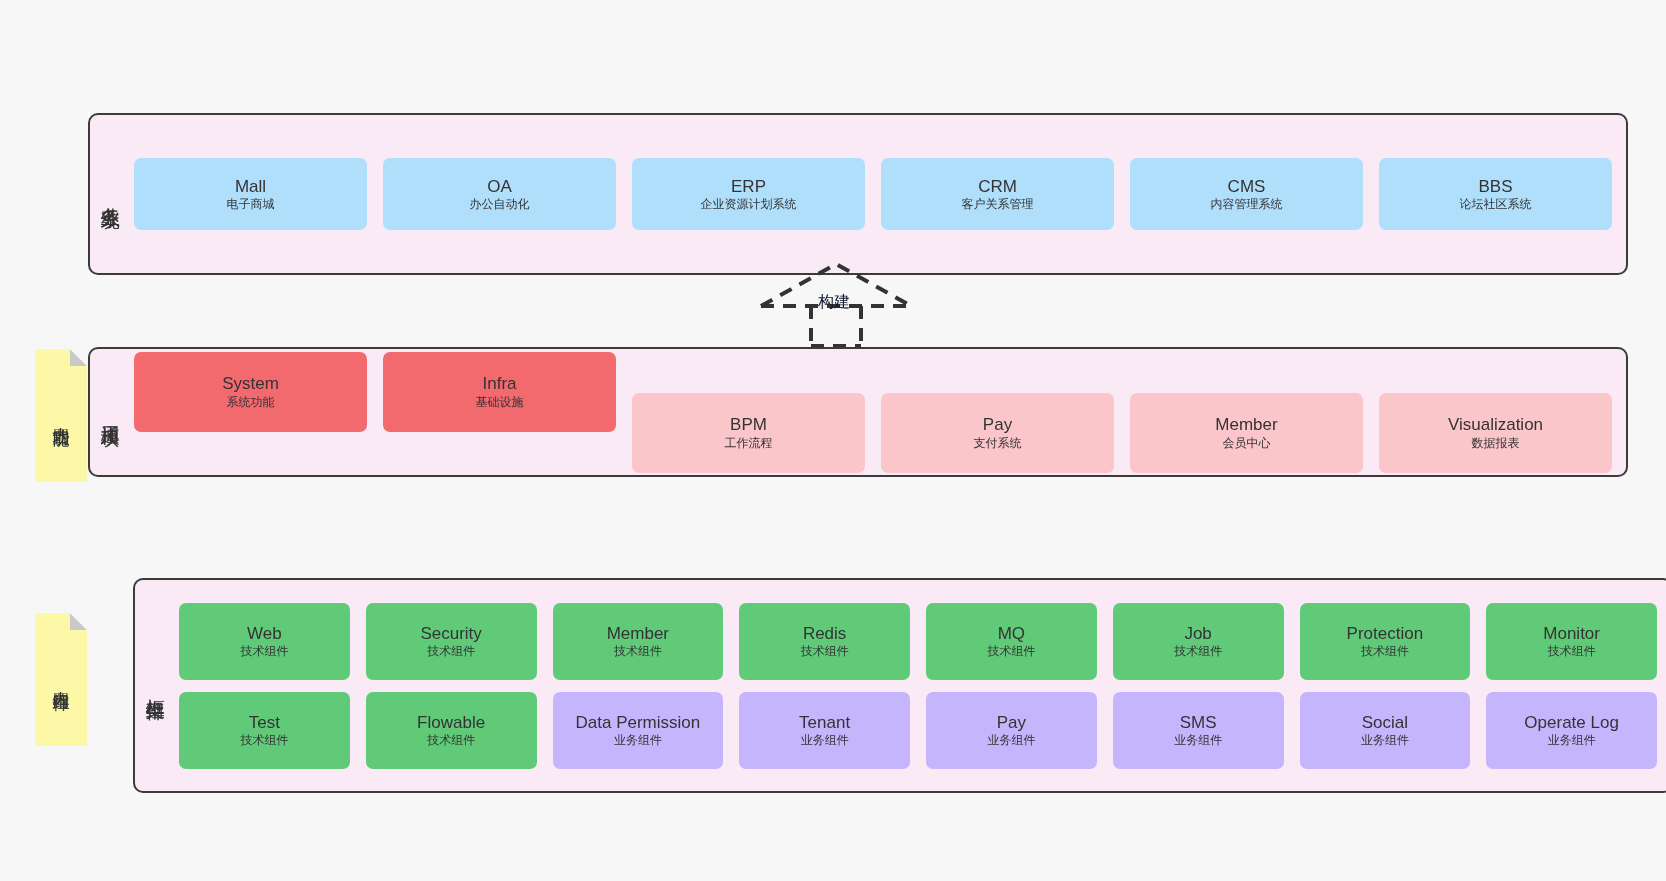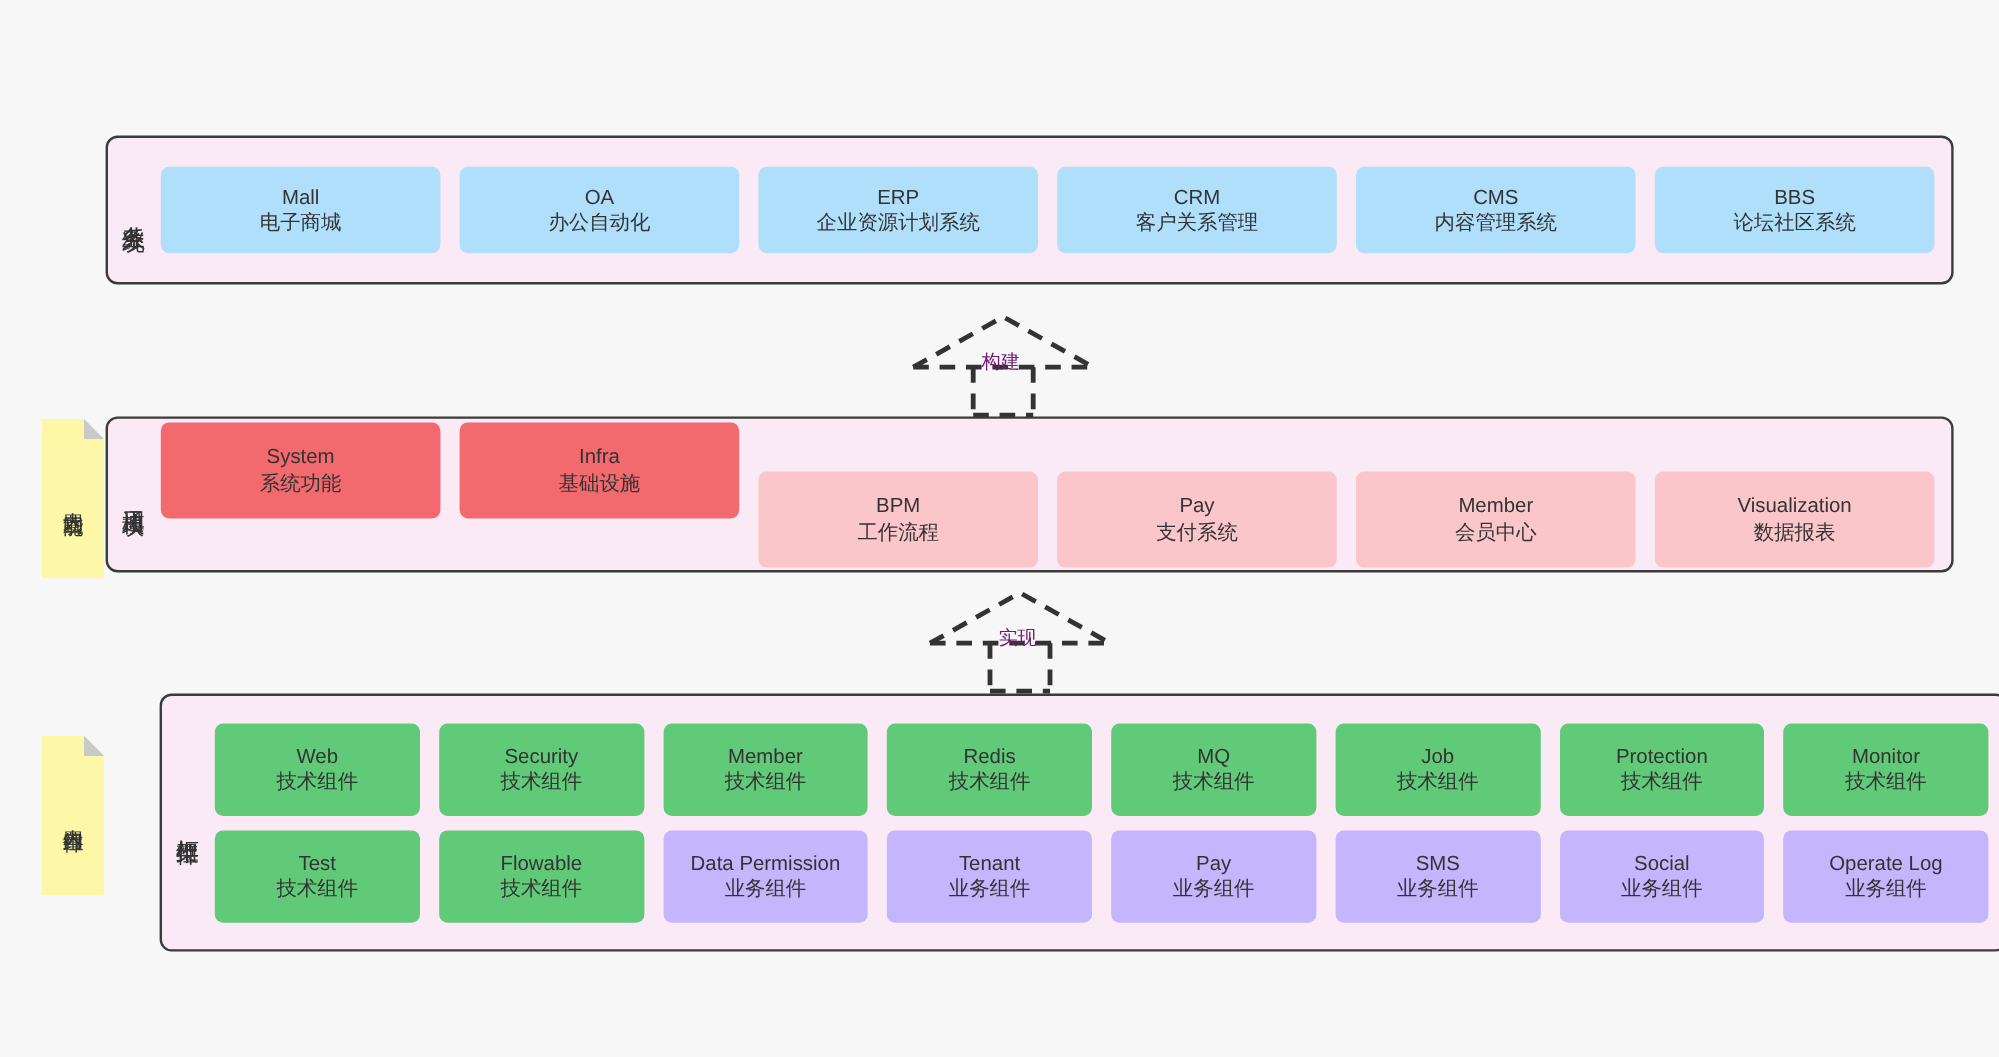--- a/index.html
+++ b/index.html
@@ -58,31 +58,31 @@
     display:flex;
     flex-direction:column;
     align-items:center;
     justify-content:center;
     text-align:center;
     line-height:1.25;
     box-sizing:border-box;
     padding:4px 6px;
   }
   .cell .en{font-size:17px;}
-  .cell .cn{font-size:17px;}
+  .cell .cn{font-size:12px;}
 
   
   .c-blue{background:#b0dffc;}
   .c-red{background:#f2696e;}
   .c-pink{background:#fbc6ca;margin-top:41px;}
   .c-green{background:#60ca78;}
   .c-lgreen{background:#c4b5fd;}
 
   
-  #layer-business{left:88px;  top:113px; width:1540px; height:124px;}
+  #layer-business{left:88px;  top:113px; width:1540px; height:162px;}
   #layer-business .cell{height:72px;}
   #layer-common{left:88px;  top:347px; width:1540px; height:130px;}
   #layer-common .cell{height:80px;}
   #layer-framework{left:88px; top:578px; width:1540px; height:215px;margin-left:45px;}
   #layer-framework .cell{height:77px;}
   #layer-framework .layer-body{gap:12px;}
 
   
   .note{
     position:absolute;
@@ -111,21 +111,21 @@
   }
   #note-common{left:35px;  top:349px; height:133px;}
   #note-framework{left:35px;top:613px; height:133px;}
 
   
   .arrow{position:absolute;}
   .arrow svg{display:block;overflow:visible;}
   .arrow-label{
     position:absolute;
     font-size:16px;
-    color:#701a75;
+    color:#0f172a;
     background:transparent;
     white-space:nowrap;
     user-select:none;
   }
   #arrow-build{left:756px; top:258px; width:160px; height:90px;}
   #arrow-build .arrow-label{left:62px; top:34px;}
   #arrow-impl{left:770px; top:488px; width:160px; height:90px;}
   #arrow-impl .arrow-label{left:62px; top:34px;}
 </style>
 </head>
@@ -208,32 +208,20 @@
           <span class="cn">会员中心</span>
         </div>
         <div class="cell c-pink">
           <span class="en">Visualization</span>
           <span class="cn">数据报表</span>
         </div>
       </div>
     </div>
   </div>
 
-  <div class="arrow" id="arrow-impl">
-    <svg width="160" height="90" viewBox="0 0 160 90" aria-hidden="true">
-      <g fill="none" stroke="#333333" stroke-width="4" stroke-dasharray="13,9">
-        <path d="M5 48 L80 6 L155 48"></path>
-        <path d="M5 48 L155 48"></path>
-        <path d="M55 48 L55 90"></path>
-        <path d="M105 48 L105 90"></path>
-        <path d="M55 88 L105 88"></path>
-      </g>
-    </svg>
-    <span class="arrow-label">实现</span>
-  </div>
 
   <div class="note" id="note-framework">
     <span class="fold"></span>
     <span>内置组件</span>
   </div>
 
   <div class="layer" id="layer-framework">
     <div class="layer-title">框架组件</div>
     <div class="layer-body">
 

